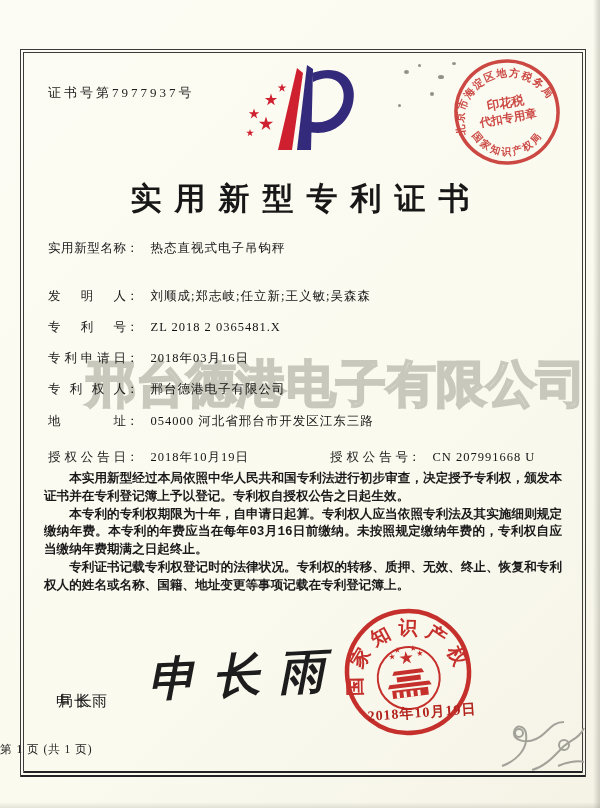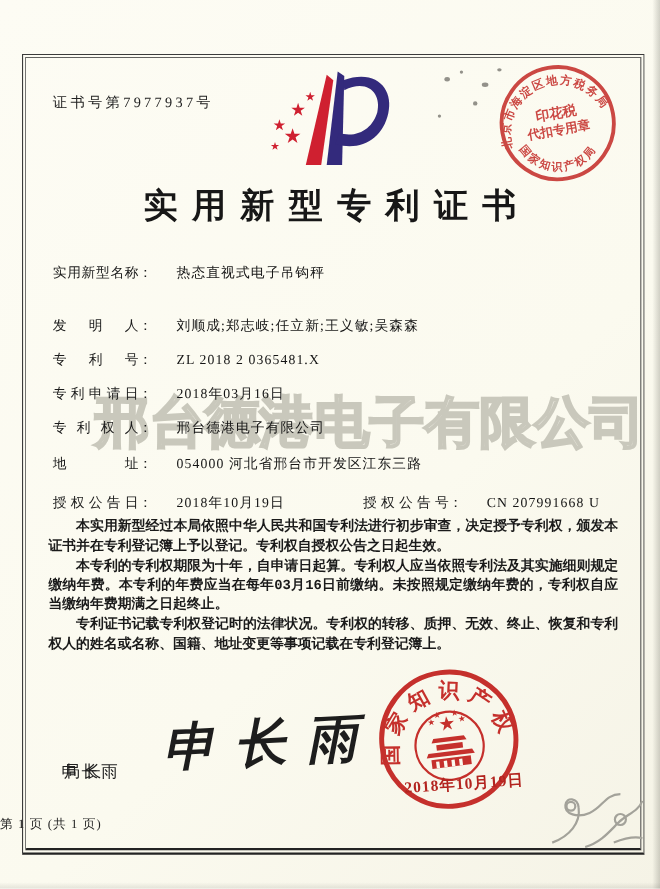--- a/index.html
+++ b/index.html
@@ -25,39 +25,39 @@
   .speck{position:absolute;background:#3c3a34;border-radius:50%;opacity:.55;}
 
   .cert-no{position:absolute;left:48px;top:84px;font-size:13px;letter-spacing:3px;color:#222;}
 
   .logo{position:absolute;left:240px;top:60px;width:120px;height:102px;}
 
   .tax-stamp{position:absolute;left:450px;top:55px;width:114px;height:114px;
     transform:rotate(-10deg);opacity:.88;}
 
   .title{
-    position:absolute;left:0;right:0;top:166px;margin:0;text-align:center;
+    position:absolute;left:0;right:0;top:166px;margin:12px;text-align:center;
     font-size:31px;font-weight:bold;letter-spacing:13px;text-indent:13px;color:#171717;
   }
 
   .watermark{
     position:absolute;left:86px;top:351px;white-space:nowrap;
     font-size:50px;font-weight:bold;
     color:rgba(201,200,189,0.30);
     -webkit-text-stroke:2px #c9c8bc;
     z-index:1;pointer-events:none;
   }
 
   .fields{position:absolute;left:48px;top:0;width:520px;font-size:12.5px;z-index:2;}
   .frow{position:absolute;left:0;white-space:nowrap;}
   .r0{top:240px}.r1{top:288px}.r2{top:319px}.r3{top:350px}.r4{top:381px}.r5{top:413px}.r6{top:449px}
   .pair2{position:absolute;left:282px;top:0;}
   .flabel{display:inline-block;width:78px;text-align:justify;text-align-last:justify;color:#1b1b1b;}
   .fcolon{display:inline-block;color:#1b1b1b;}
-  .fvalue{margin-left:22px;letter-spacing:1px;color:#141414;}
+  .fvalue{margin-left:12px;letter-spacing:1px;color:#141414;}
 
   .paras{
     position:absolute;left:44px;right:38px;top:471px;z-index:2;
     font-size:12.6px;line-height:17.8px;text-align:justify;color:#1a1a1a;font-weight:600;
   }
   .paras p{margin:0;text-indent:2em;font-family:Liberation Mono, monospace;}
 
   .sig-title{position:absolute;left:58px;top:692px;font-size:15px;letter-spacing:4px;color:#202020;}
   .sig-name{position:absolute;left:56px;top:692px;font-size:15px;letter-spacing:3px;color:#202020;}
   .sig-script{

